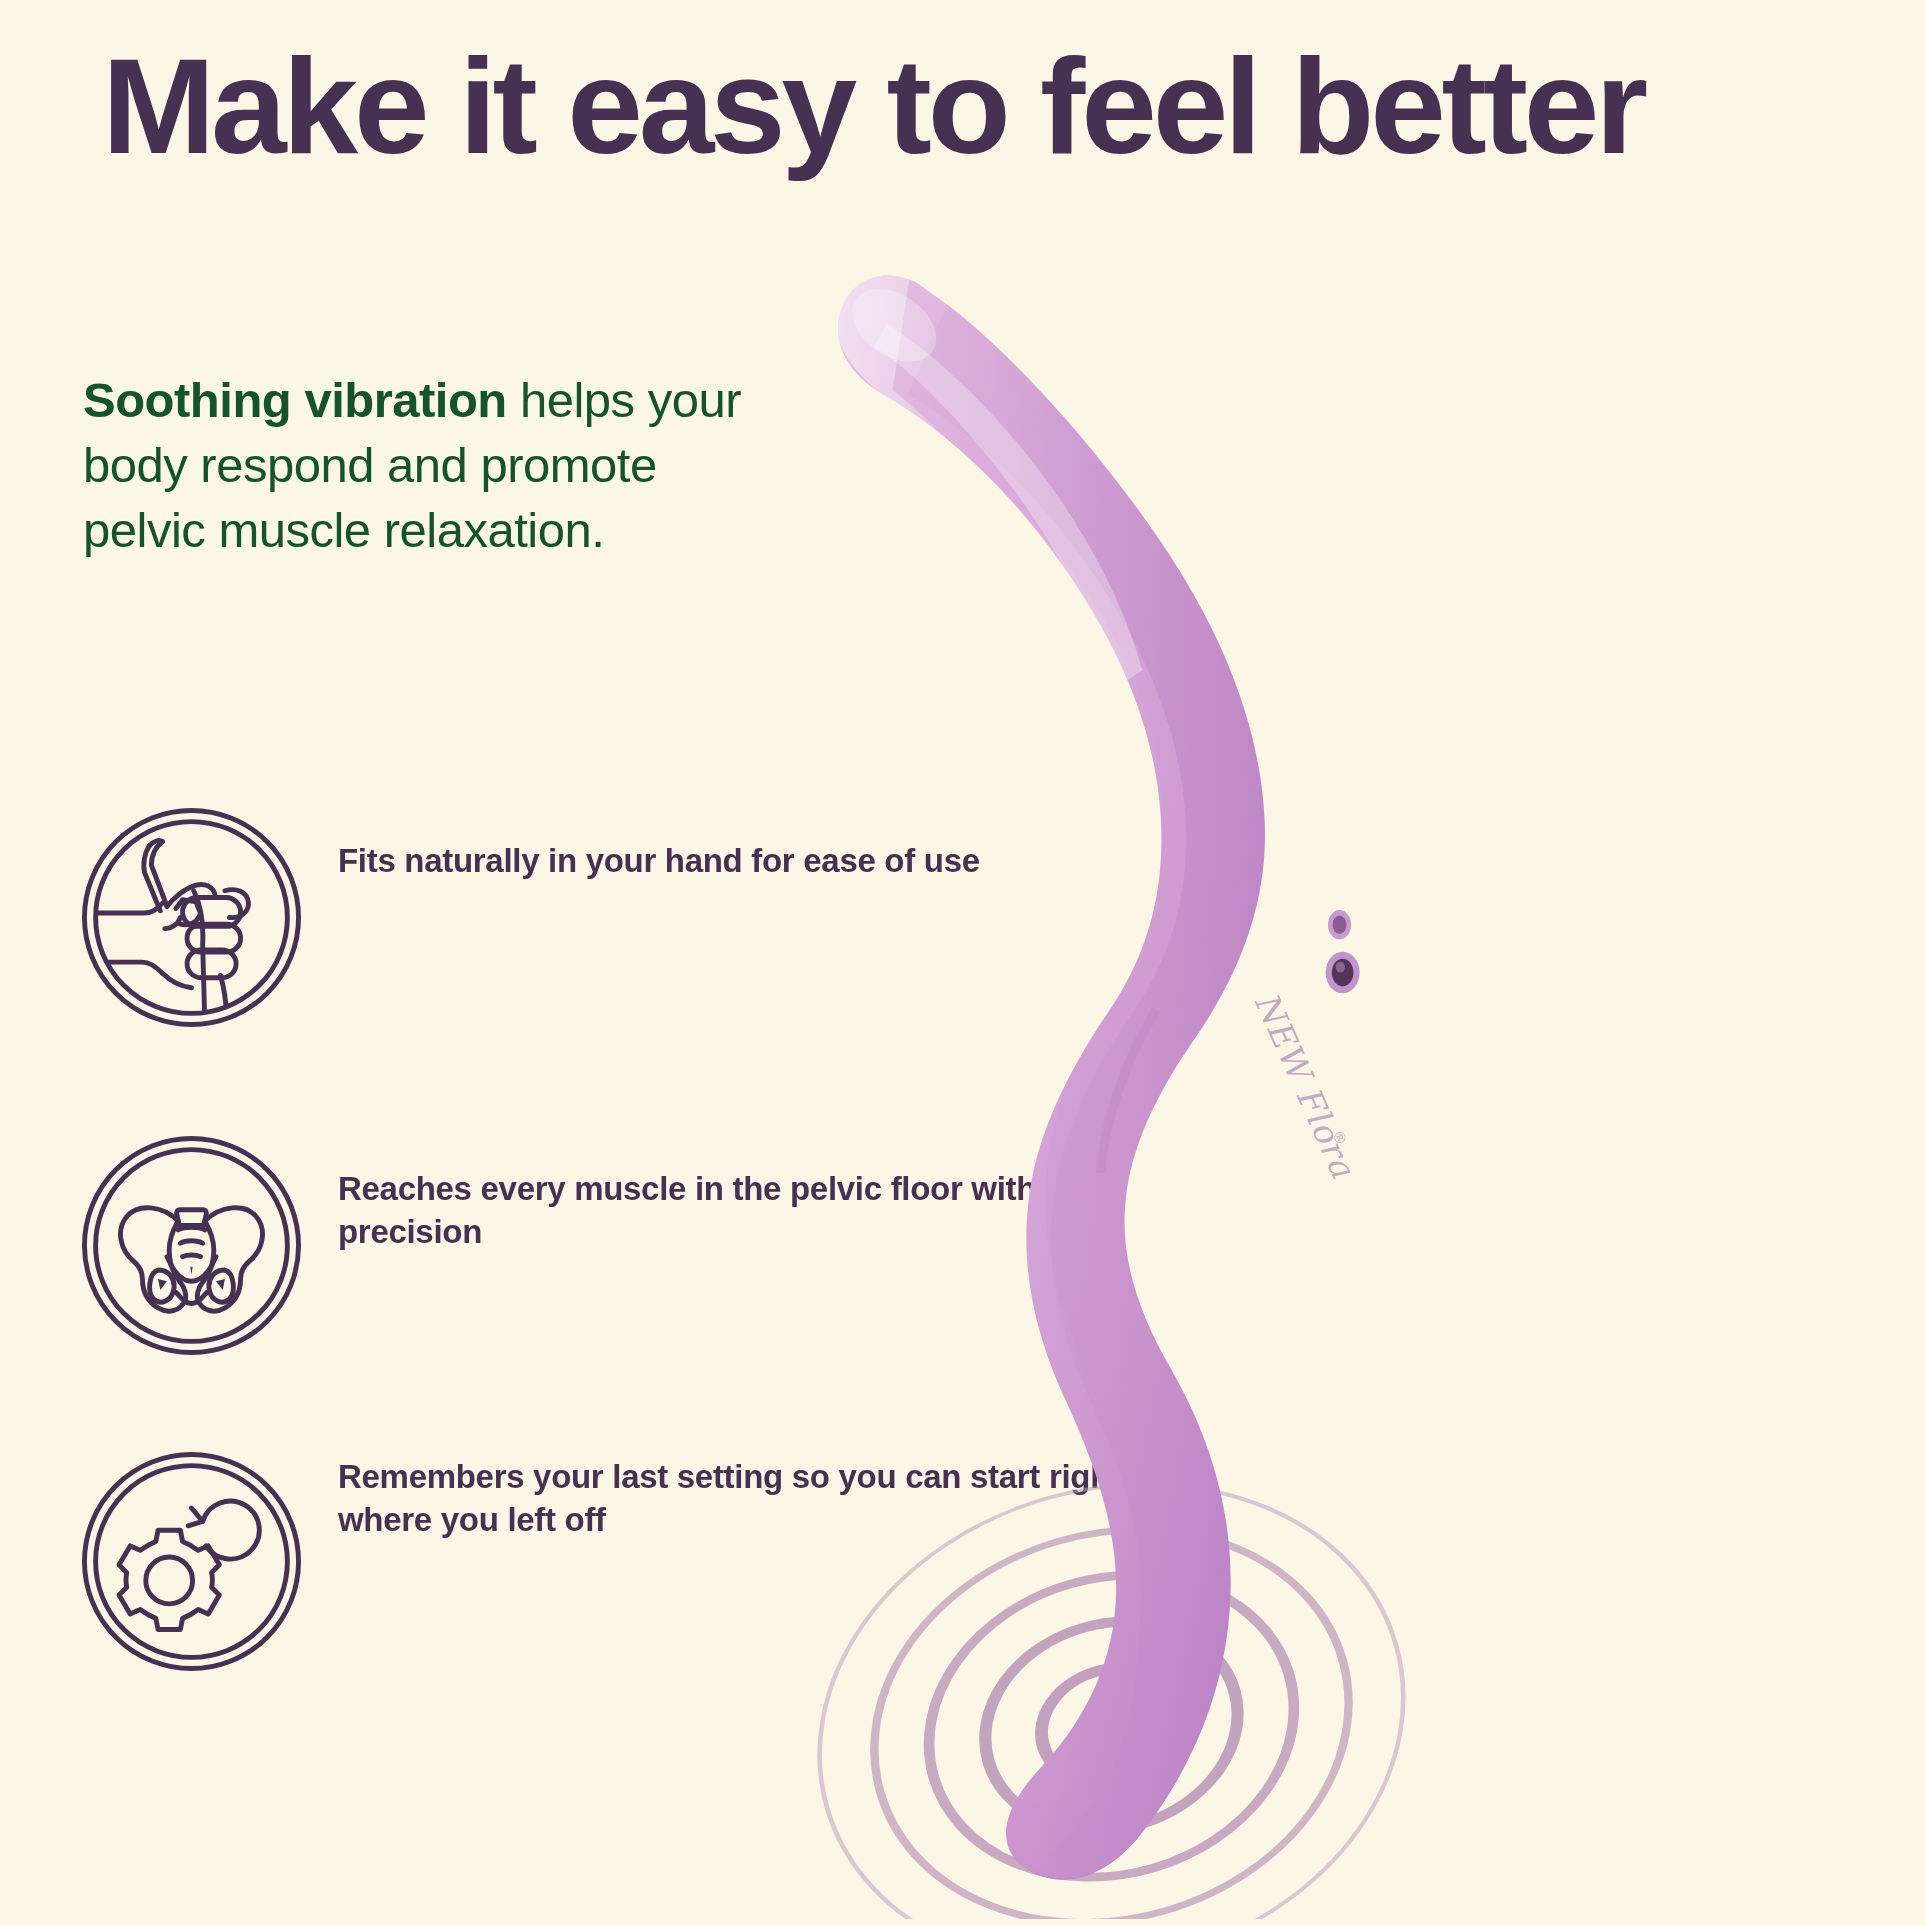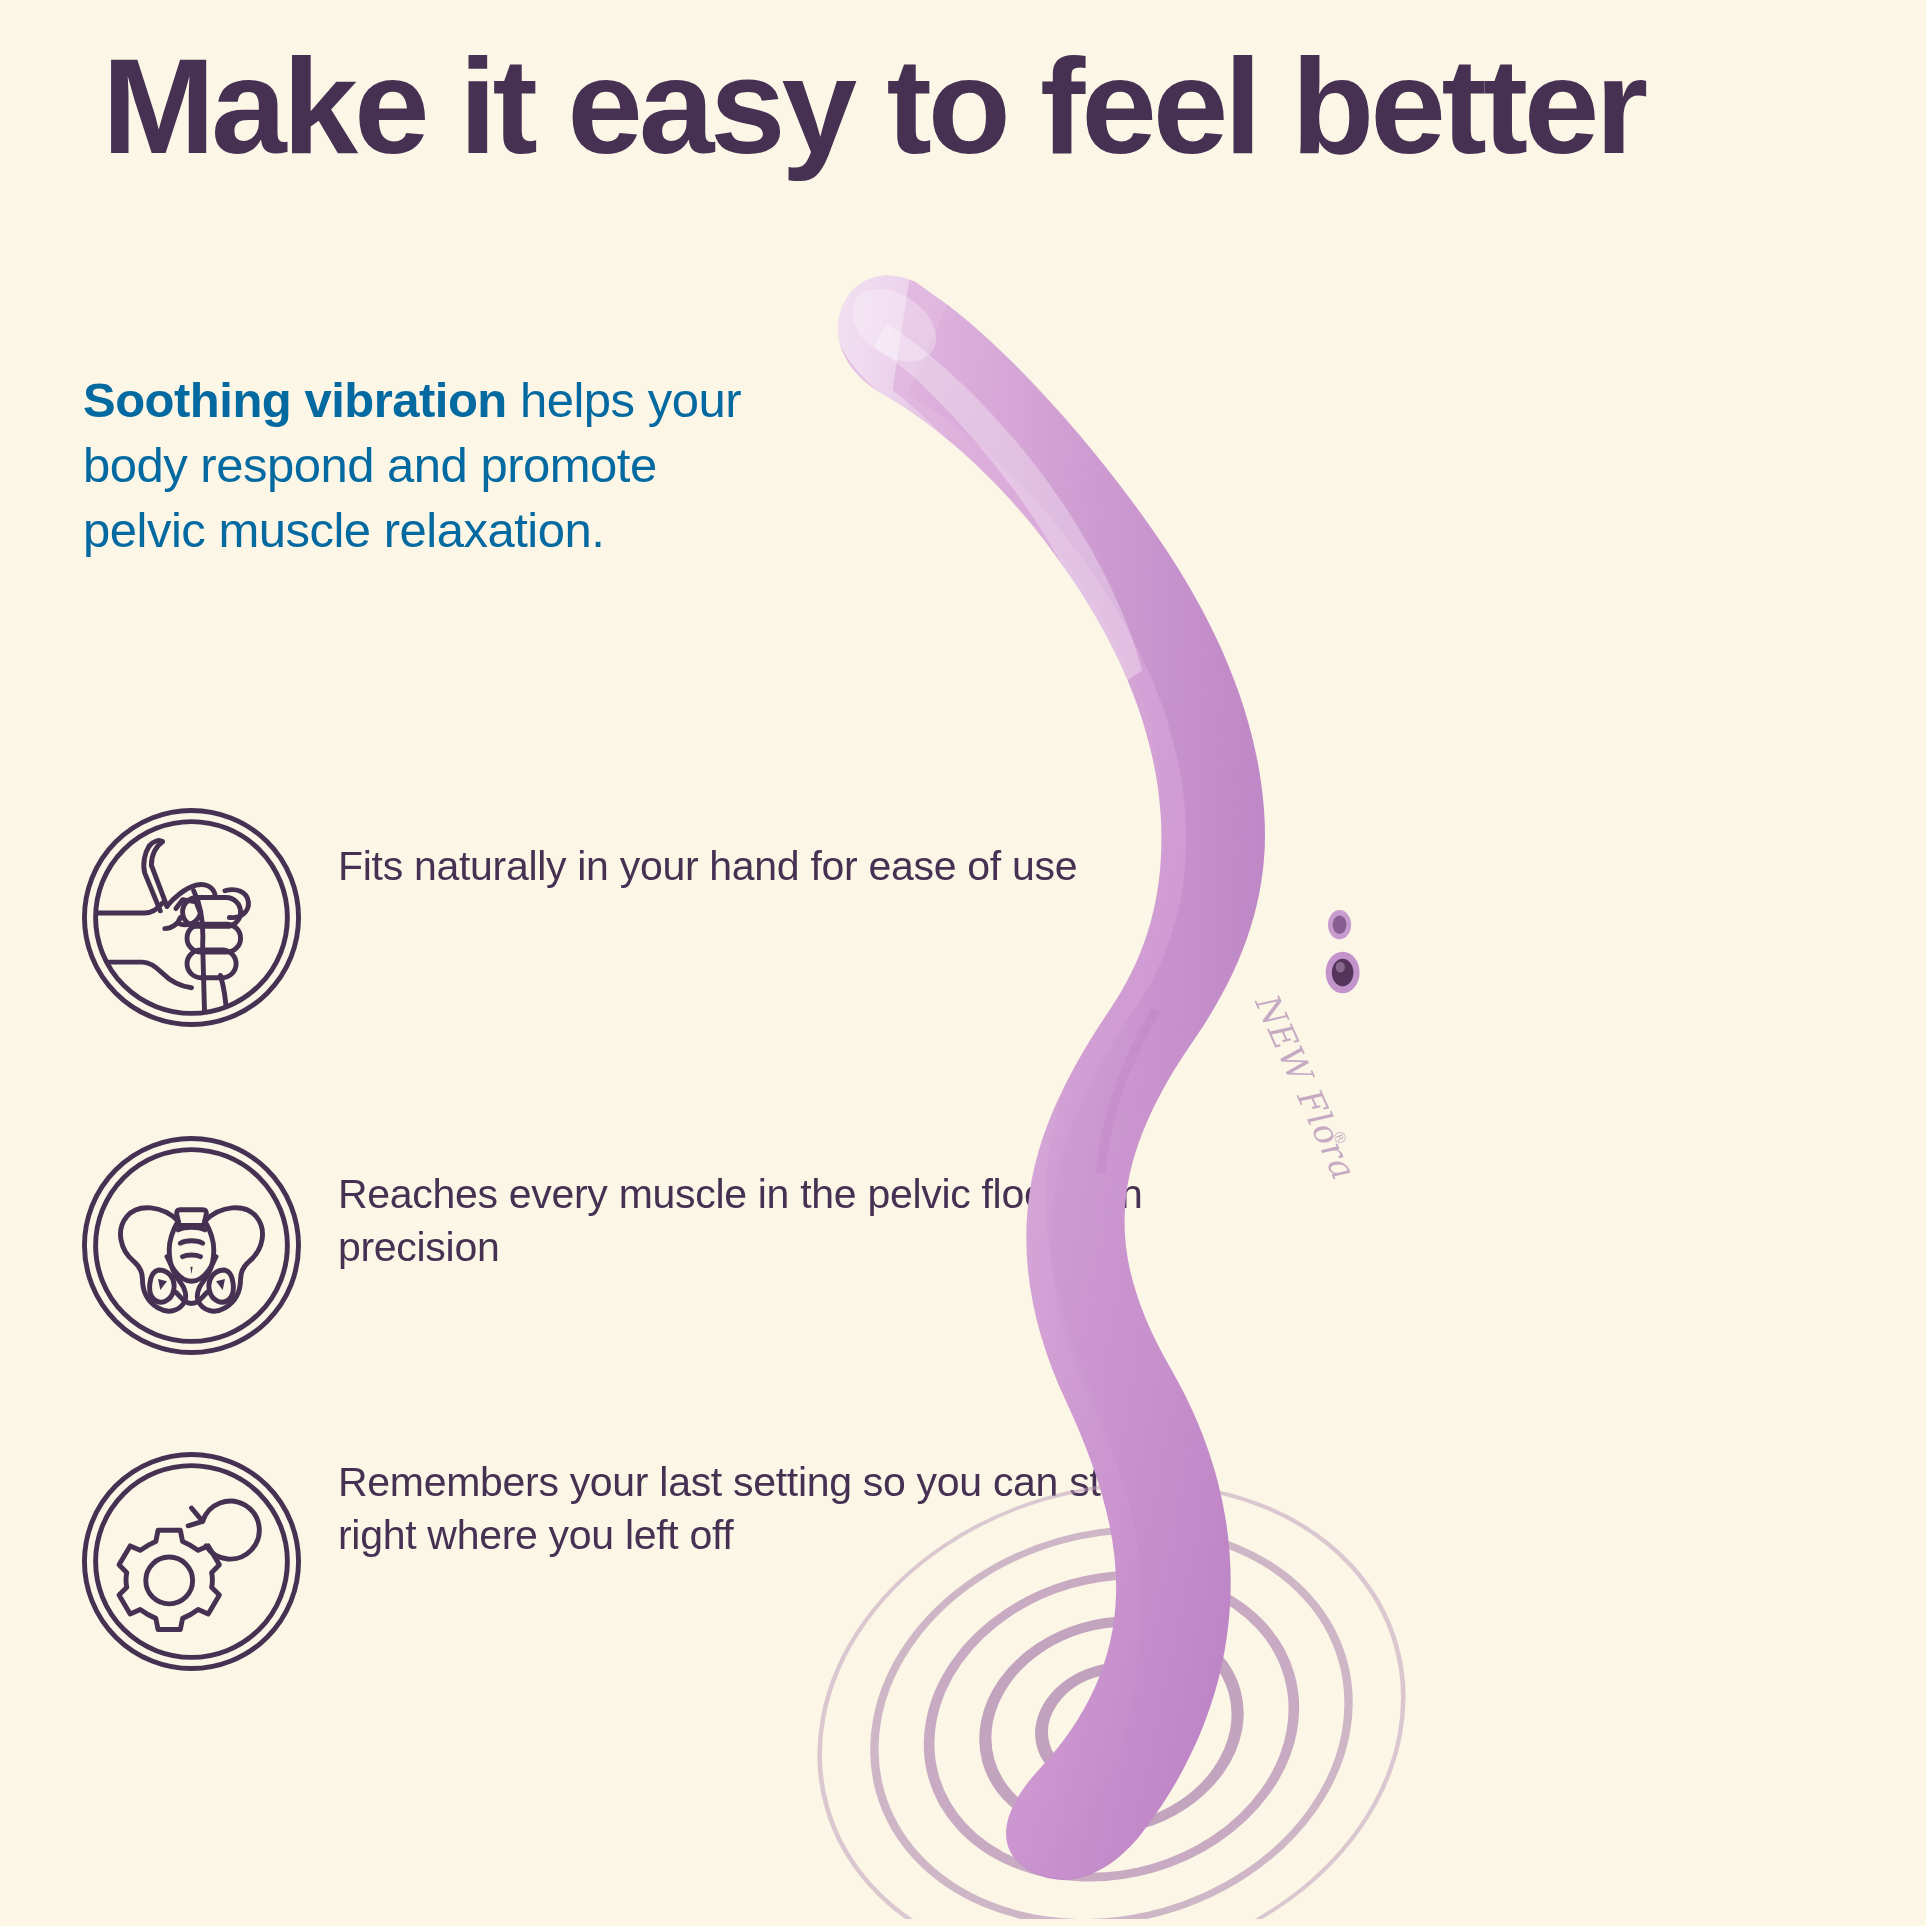--- a/index.html
+++ b/index.html
@@ -34,21 +34,21 @@
   }
 
   
   #intro {
     position:absolute;
     left:83px; top:368px;
     width:678px;
     font-size:49px;
     line-height:1.33;
     font-weight:400;
-    color:#0369a1;
+    color:#14532d;
     letter-spacing:-0.5px;
   }
   #intro .lead { font-weight:700; }
 
   
   .feature {
     position:absolute;
     left:80px;
     width:1094px;
     display:flex;
@@ -59,23 +59,23 @@
   #feature-2 { top:1450px; }
 
   .feature-icon {
     flex:0 0 auto;
     width:223px; height:223px;
     margin-right:35px;
   }
   .feature-icon svg { display:block; width:223px; height:223px; }
 
   .feature-text {
-    font-size:41px;
+    font-size:33px;
     line-height:1.30;
-    font-weight:400;
+    font-weight:700;
     letter-spacing:-0.3px;
     color:#463153;
     padding-top:34px;
     max-width:817px;
   }
   #feature-2 .feature-text { padding-top:6.2px; }
 
   
   #product-stage {
     position:absolute;

